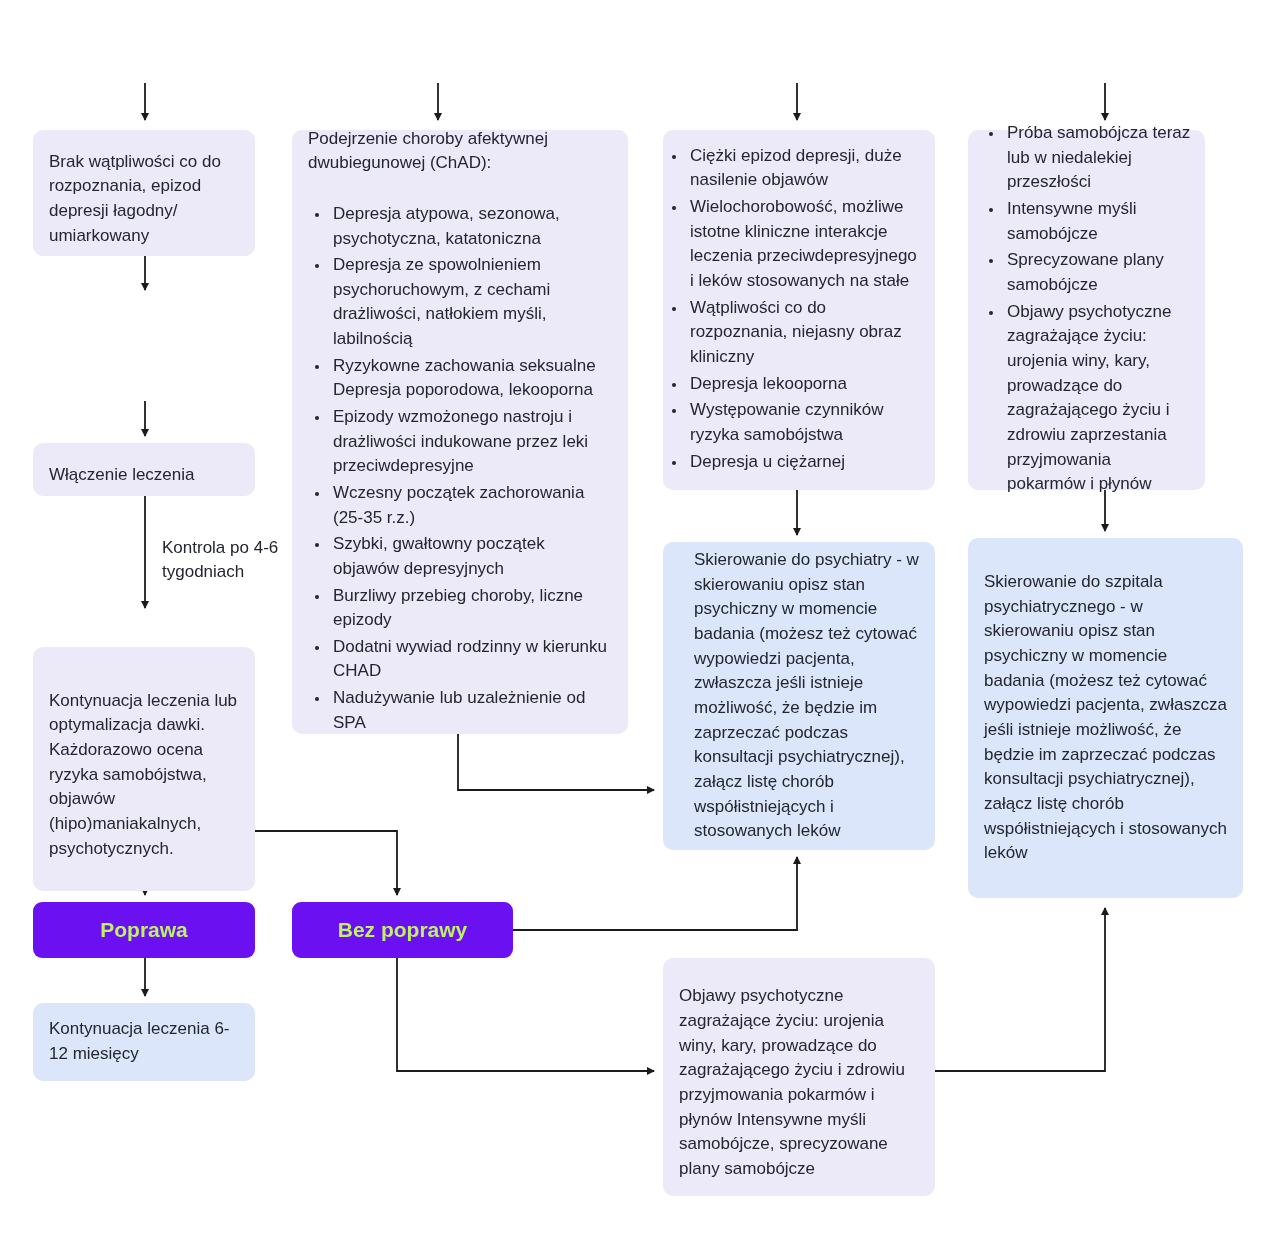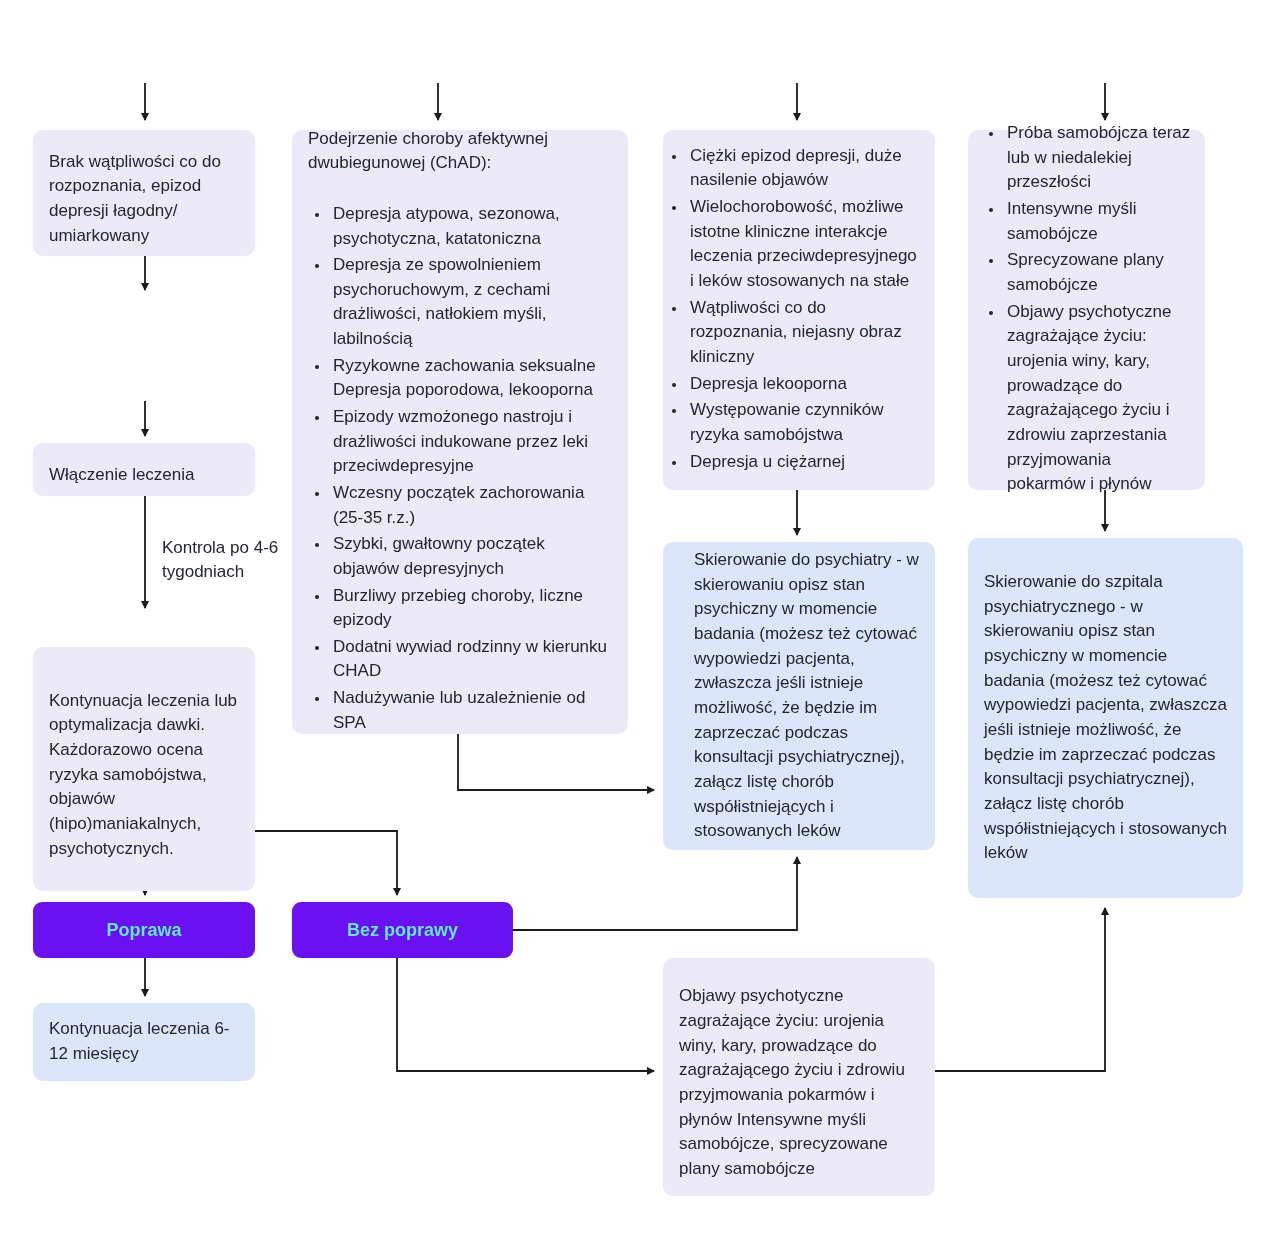--- a/index.html
+++ b/index.html
@@ -21,21 +21,21 @@
   .node {
     position:absolute; border-radius:10px;
     display:flex; flex-direction:column; justify-content:center;
     font-size:17px; line-height:1.45; text-align:left;
   }
   .lavender { background:var(--lavender,#ECEAF8); padding:28px 16px 16px 16px; }
   .blue     { background:var(--light_blue,#DBE6FA); padding:16px 16px 16px 16px; }
   .btn {
     position:absolute; background:var(--purple,#6B10F0); border-radius:9px;
     display:flex; align-items:center; justify-content:center;
-    color:#5eead4; font-weight:700; font-size:18px;
+    color:#bef264; font-weight:700; font-size:21px;
   }
   .box-title { margin-bottom:26px; }
   ul { margin:0; padding-left:22px; list-style:disc outside; }
   li { padding-left:3px; margin-bottom:2px; }
   li::marker { font-size:0.8em; }
   .label {
     position:absolute; font-size:17px; line-height:1.4; color:var(--text,#23262F);
   }
 </style>
 </head>

